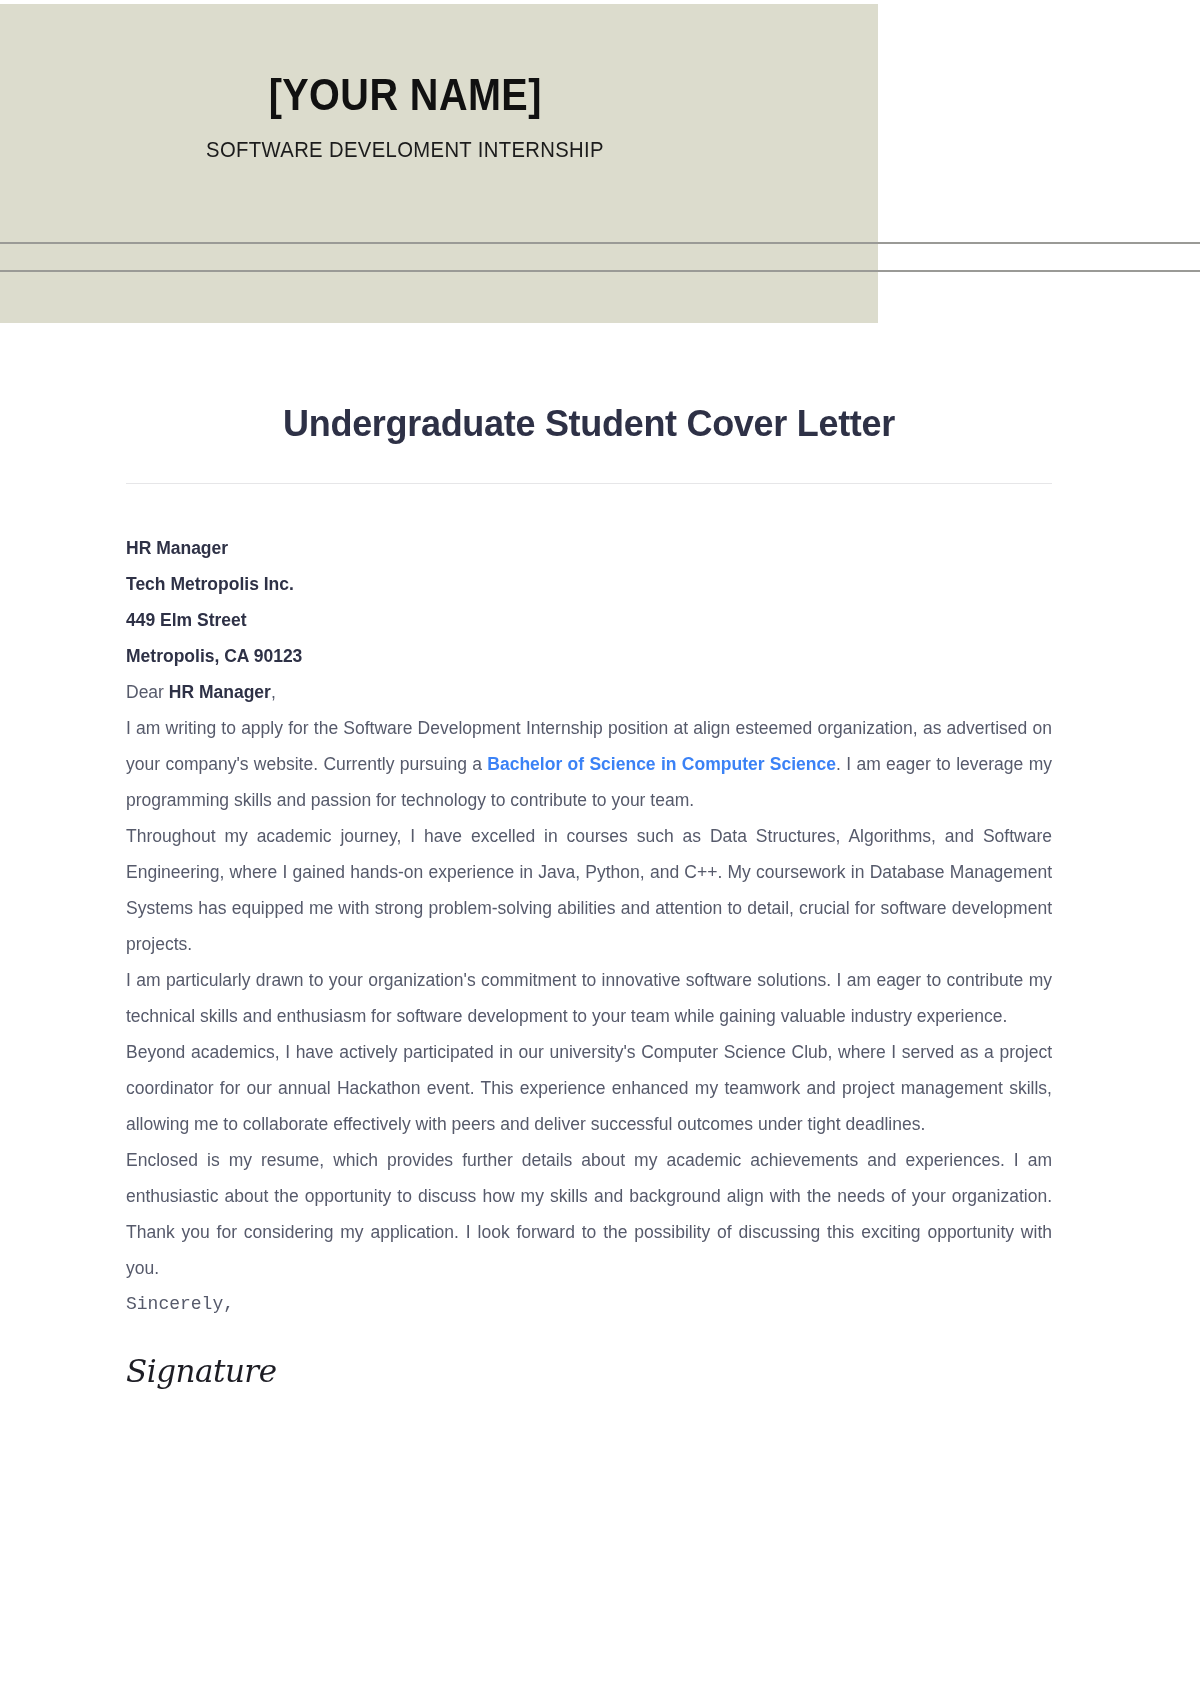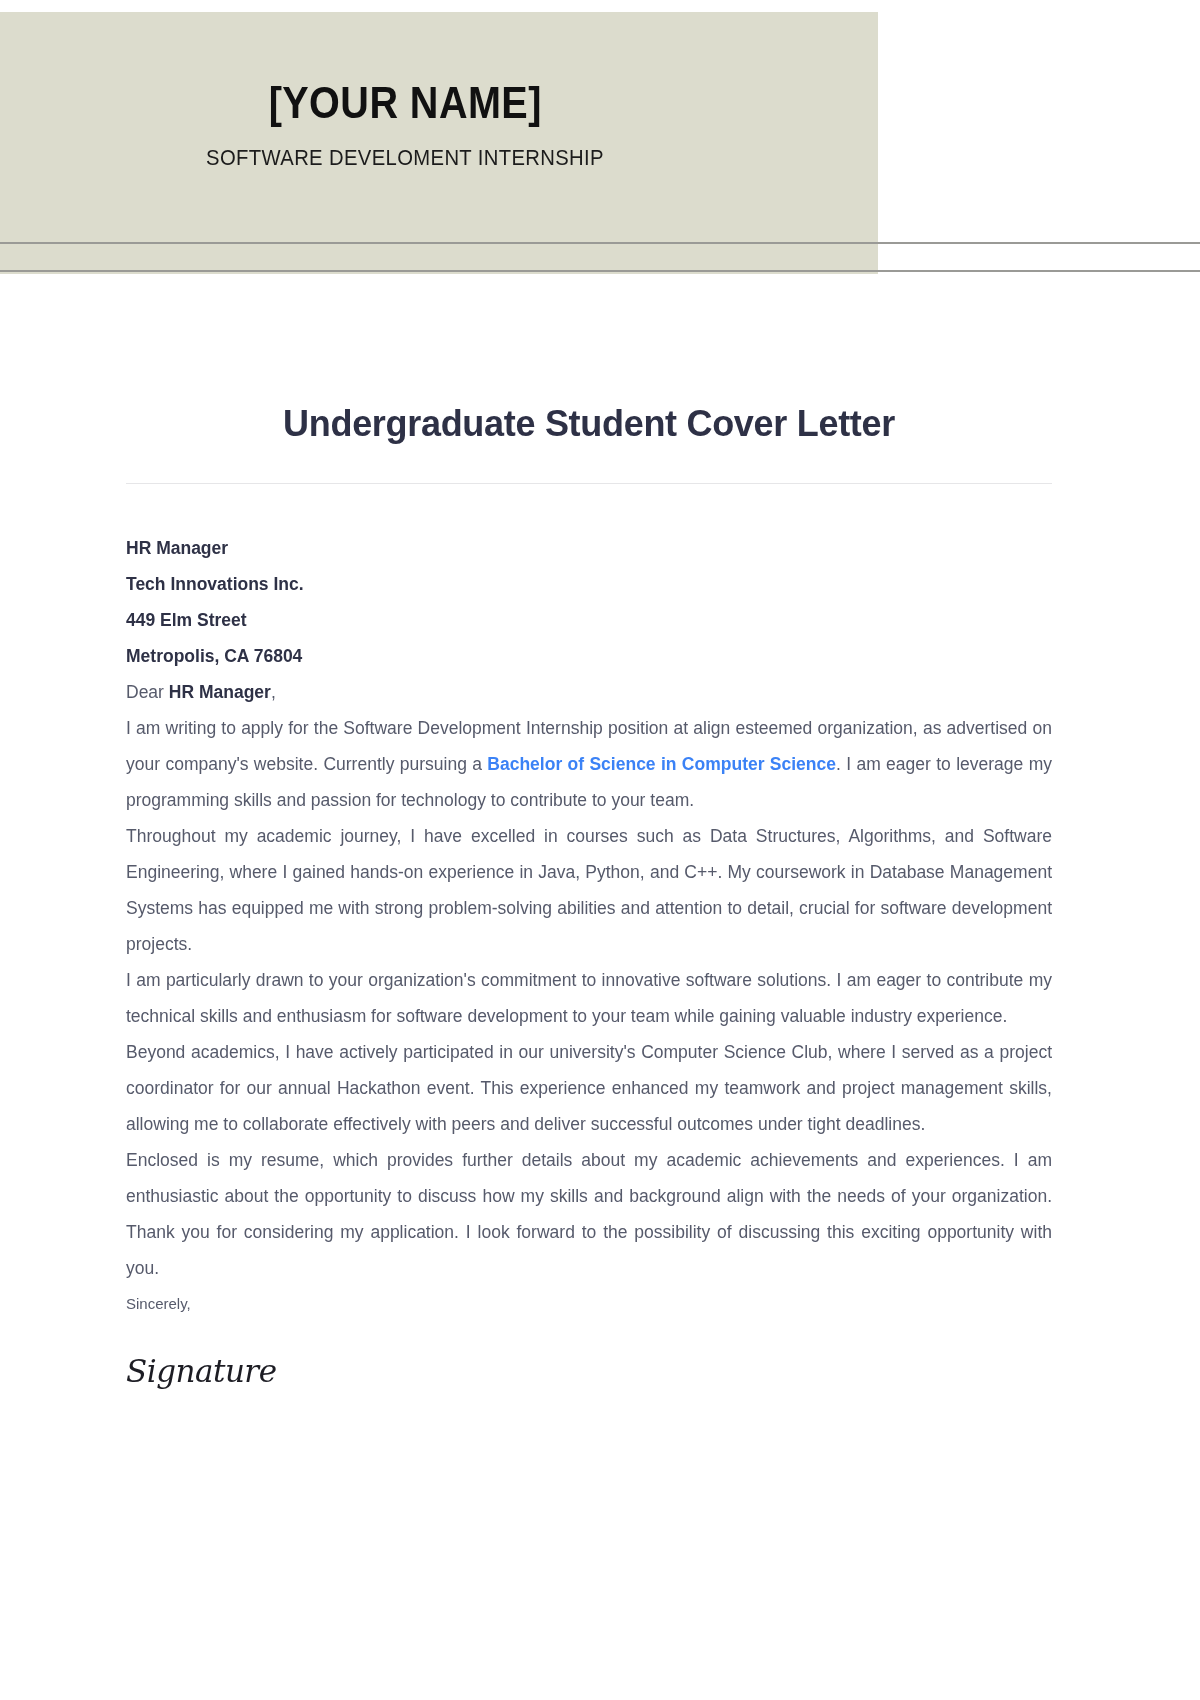--- a/index.html
+++ b/index.html
@@ -13,23 +13,23 @@
     position: relative;
     overflow: hidden;
     font-family: "Liberation Sans", sans-serif;
     -webkit-font-smoothing: antialiased;
   }
 
   
   .letterhead {
     position: absolute;
     left: 0;
-    top: 12px;
+    top: 4px;
     width: 878px;
-    height: 262px;
+    height: 319px;
     background: #dcdccd;
     z-index: 1;
   }
   .letterhead-inner {
     position: absolute;
     left: 0;
     top: 0;
     width: 810px;
     height: 225px;
     display: flex;
@@ -125,23 +125,24 @@
     margin: 0;
     text-align: justify;
     text-justify: inter-word;
     font-size: 17.5px;
     line-height: 36px;
     color: #565a6b;
   }
   p.para b { color: #3b82f6; font-weight: bold; }
 
   .closing {
-    font-size: 15px;
+    font-size: 18px;
     line-height: 36px;
     color: #565a6b;
+    font-family: Liberation Mono, monospace;
   }
 
   .signature {
     margin-top: 30px;
     font-family: "DejaVu Serif", "Liberation Serif", serif;
     font-style: italic;
     font-size: 31px;
     color: #1d1d24;
     letter-spacing: -0.5px;
     transform: scaleY(1.05);
@@ -164,23 +165,23 @@
 <div class="sheet">
 
   <h1 class="doc-title">Undergraduate Student Cover Letter</h1>
 
   <div class="title-divider"></div>
 
   <div class="content">
 
     <div id="addr-block">
         <div class="addr-line">HR Manager</div>
-        <div class="addr-line">Tech Innovations Inc.</div>
+        <div class="addr-line">Tech Metropolis Inc.</div>
         <div class="addr-line">449 Elm Street</div>
-        <div class="addr-line">Metropolis, CA 76804</div>
+        <div class="addr-line">Metropolis, CA 90123</div>
       </div>
 
     <div class="salutation" id="salutation-line"><span>Dear </span><b>HR Manager</b><span>,</span></div>
 
     <div id="paragraphs-block">
         <p class="para"><span>I am writing to apply for the Software Development Internship position at align esteemed organization, as advertised on your company's website. Currently pursuing a </span><b>Bachelor of Science in Computer Science</b><span>. I am eager to leverage my programming skills and passion for technology to contribute to your team.</span></p>
         <p class="para"><span>Throughout my academic journey, I have excelled in courses such as Data Structures, Algorithms, and Software Engineering, where I gained hands-on experience in Java, Python, and C++. My coursework in Database Management Systems has equipped me with strong problem-solving abilities and attention to detail, crucial for software development projects.</span></p>
         <p class="para"><span>I am particularly drawn to your organization's commitment to innovative software solutions. I am eager to contribute my technical skills and enthusiasm for software development to your team while gaining valuable industry experience.</span></p>
         <p class="para"><span>Beyond academics, I have actively participated in our university's Computer Science Club, where I served as a project coordinator for our annual Hackathon event. This experience enhanced my teamwork and project management skills, allowing me to collaborate effectively with peers and deliver successful outcomes under tight deadlines.</span></p>
         <p class="para"><span>Enclosed is my resume, which provides further details about my academic achievements and experiences. I am enthusiastic about the opportunity to discuss how my skills and background align with the needs of your organization. Thank you for considering my application. I look forward to the possibility of discussing this exciting opportunity with you.</span></p>

